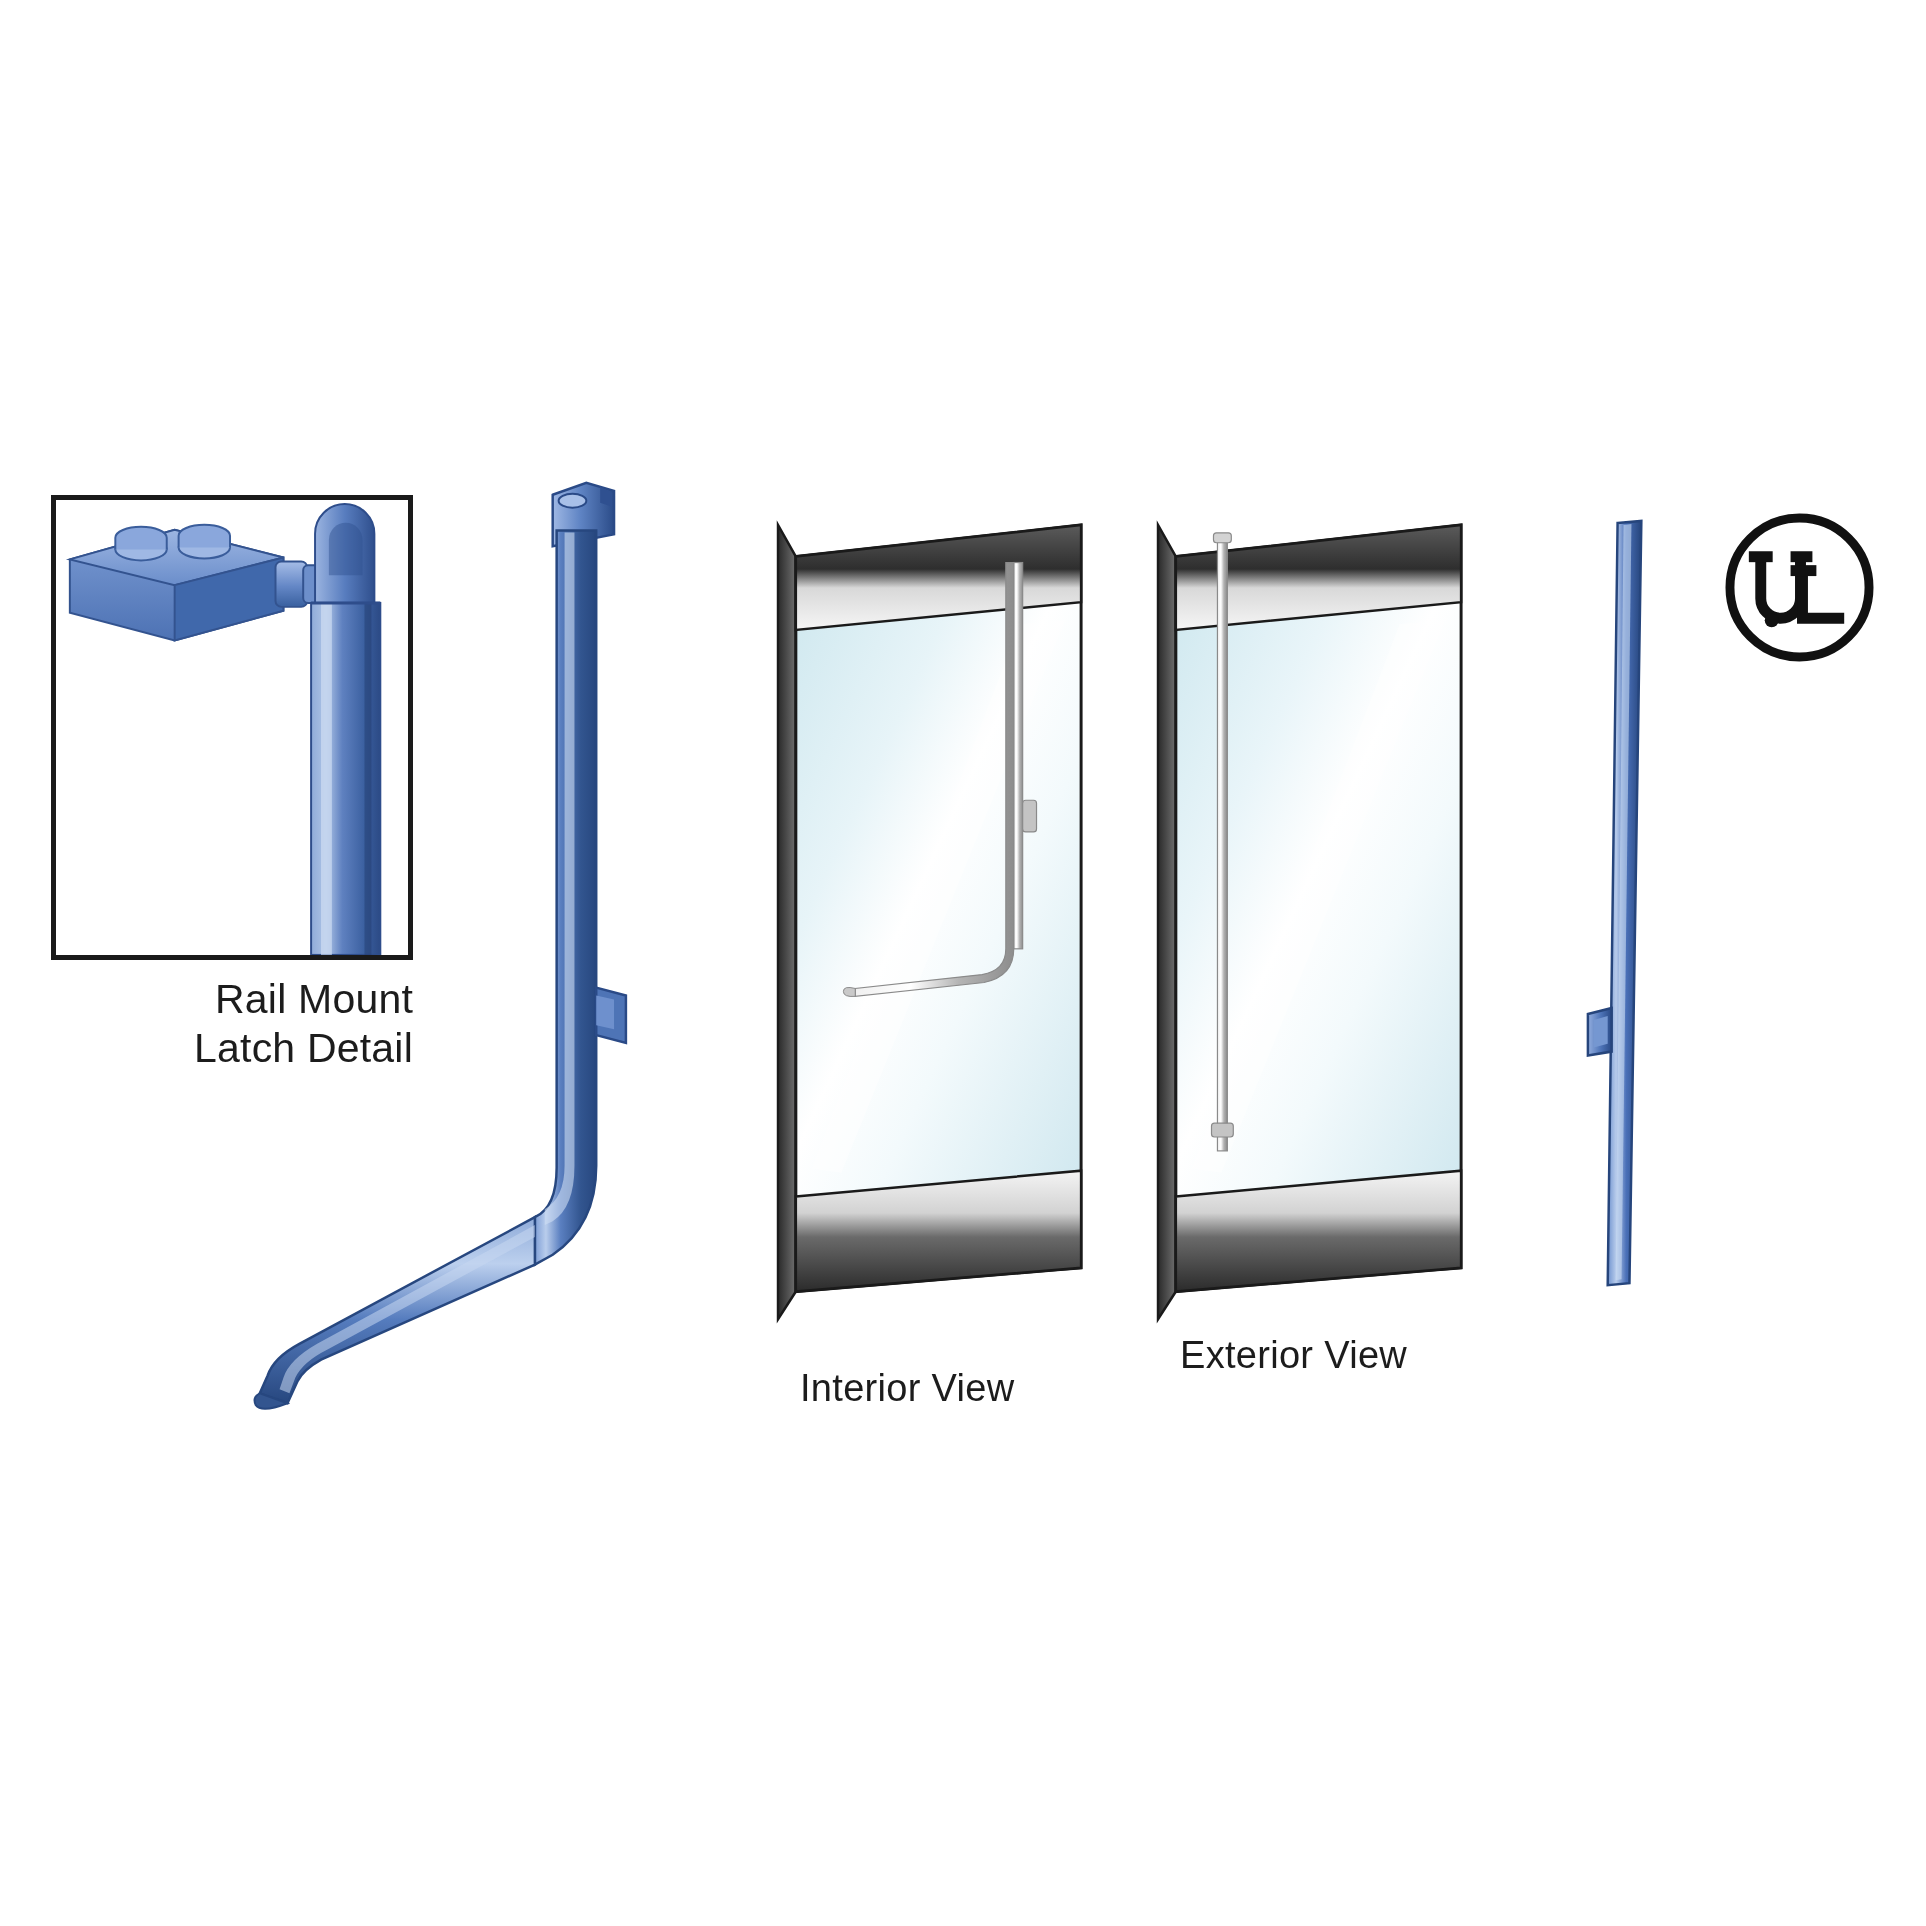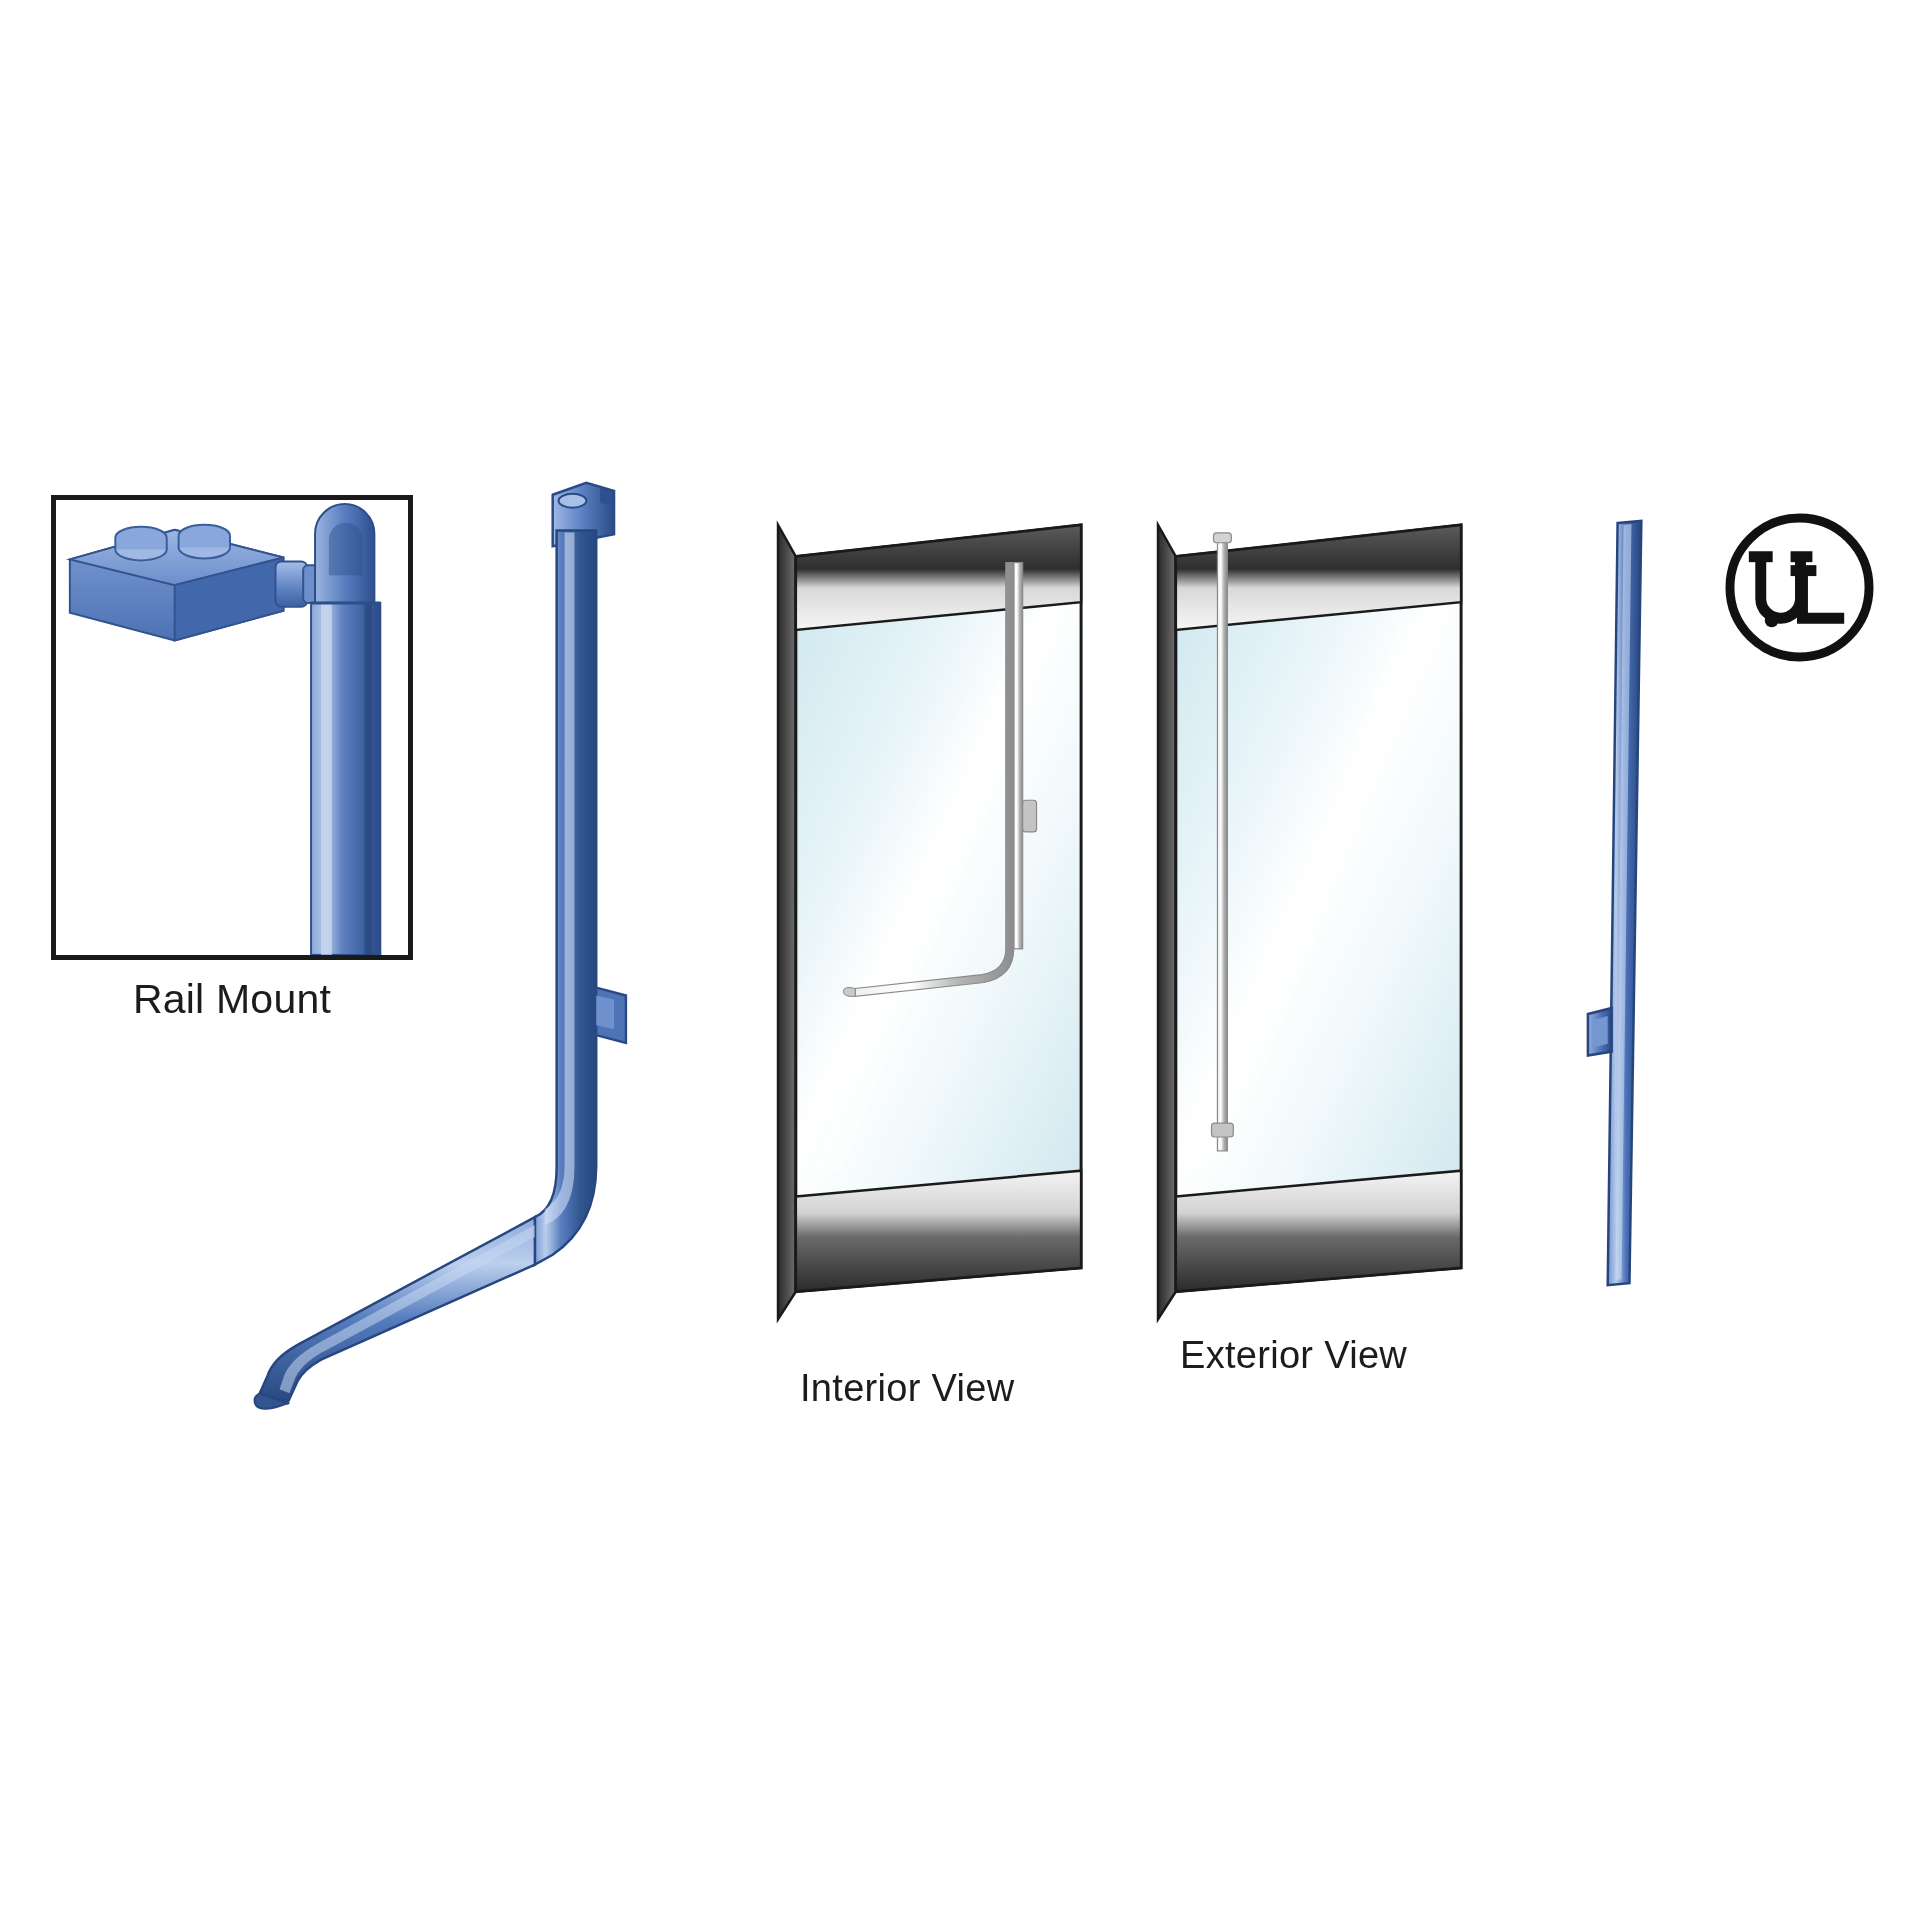--- a/index.html
+++ b/index.html
@@ -31,21 +31,21 @@
     border: 5px solid #1a1a1a;
     background: #ffffff;
     box-sizing: border-box;
     overflow: hidden;
   }
   .detail-caption {
     position: absolute;
     left: 51px;
     top: 975px;
     width: 362px;
-    text-align: center;
+    text-align: right;
     font-size: 41px;
     line-height: 49px;
     color: #1c1c1c;
     letter-spacing: 0.2px;
   }
 
   
   .view-caption {
     position: absolute;
     font-size: 38px;
@@ -127,20 +127,21 @@
       <g>
         <rect x="258" y="104" width="70" height="356" fill="url(#gTube)" stroke="#2e4d8b" stroke-width="2"></rect>
         <rect x="268" y="104" width="11" height="356" fill="#cbd9f0" opacity="0.75"></rect>
         <rect x="312" y="104" width="7" height="356" fill="#21396b" opacity="0.45"></rect>
         <path d="M258 104 L328 104" stroke="#2e4d8b" stroke-width="3"></path>
       </g>
     </svg>
   </div>
   <div class="detail-caption nosel">
     <div>Rail Mount</div>
+    <div>Latch Detail</div>
   </div>
 
   <svg style="position:absolute;left:238px;top:473px;" width="475" height="950" viewBox="0 0 480 960">
     <defs>
       <linearGradient id="rodV" x1="0" y1="0" x2="1" y2="0">
         <stop offset="0%" stop-color="#7e9ed6"></stop>
         <stop offset="18%" stop-color="#b9cdec"></stop>
         <stop offset="42%" stop-color="#5a7fc0"></stop>
         <stop offset="75%" stop-color="#32558f"></stop>
         <stop offset="100%" stop-color="#27477f"></stop>

